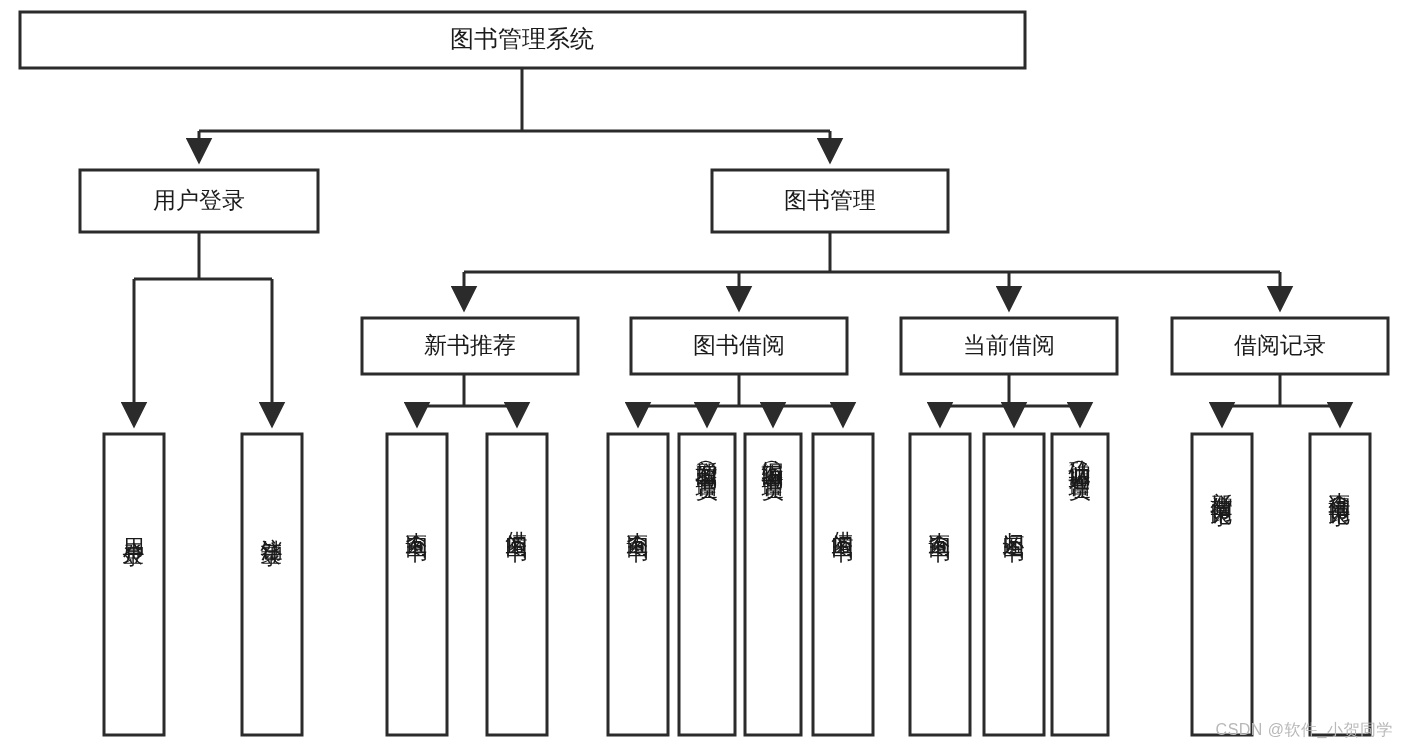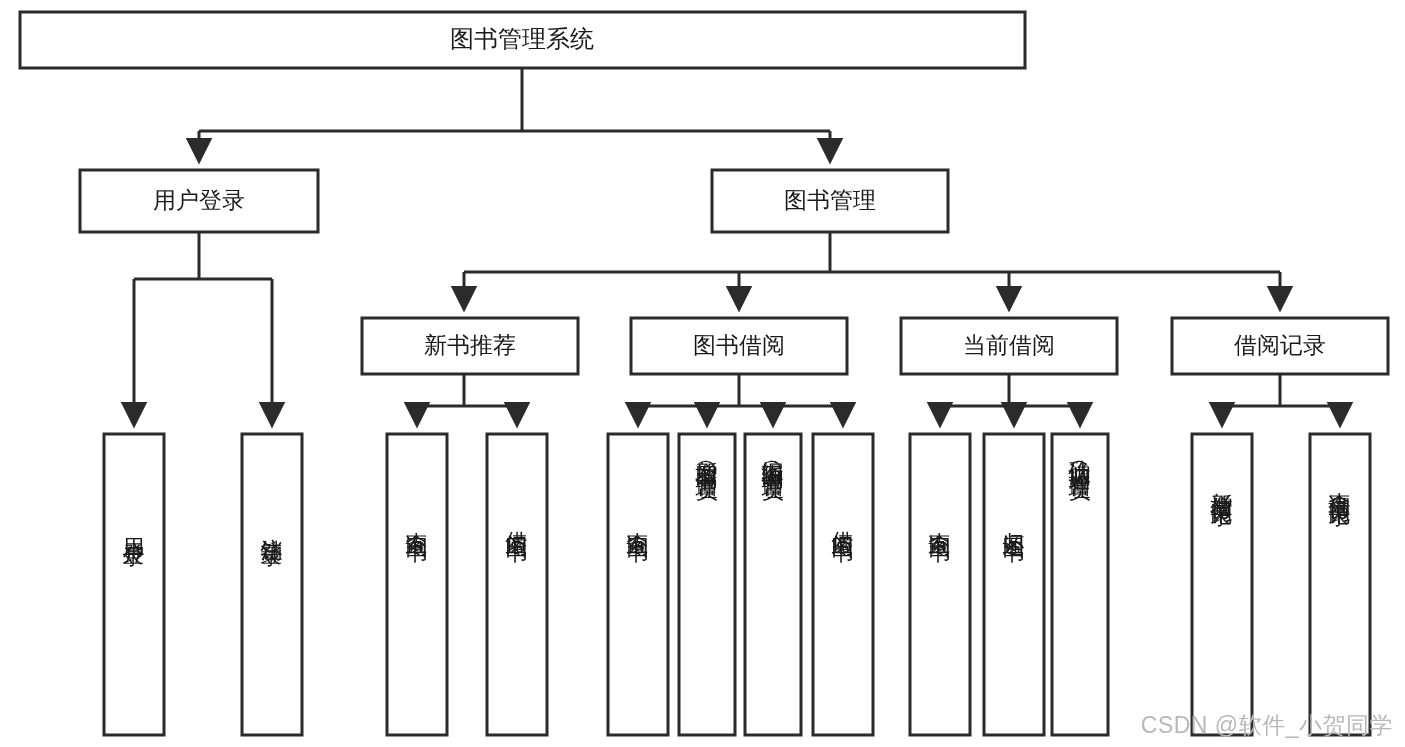--- a/index.html
+++ b/index.html
@@ -69,21 +69,21 @@
     line-height: 1.05;
     color: #1a1a1a;
     letter-spacing: 3px;
     white-space: nowrap;
   }
   .watermark {
     position: absolute;
     right: 12px;
     bottom: 6px;
     font-family: "Liberation Sans", "DejaVu Sans", sans-serif;
-    font-size: 23px;
+    font-size: 16px;
     color: #b8b8b8;
     letter-spacing: 0.5px;
     user-select: none;
     text-align: center;
   }
 </style>
 </head>
 <body>
 
 <div id="diagram-root">

